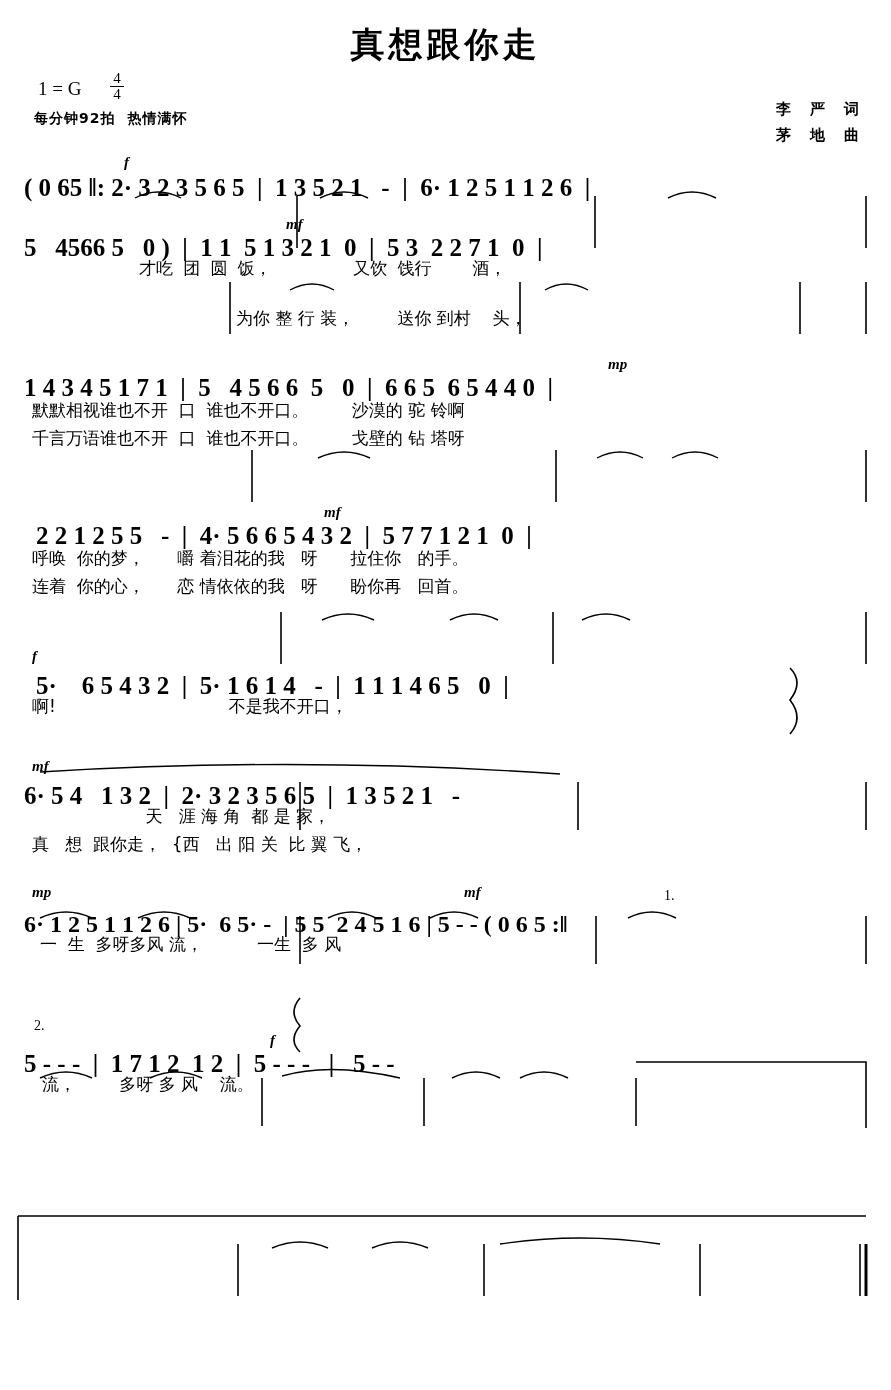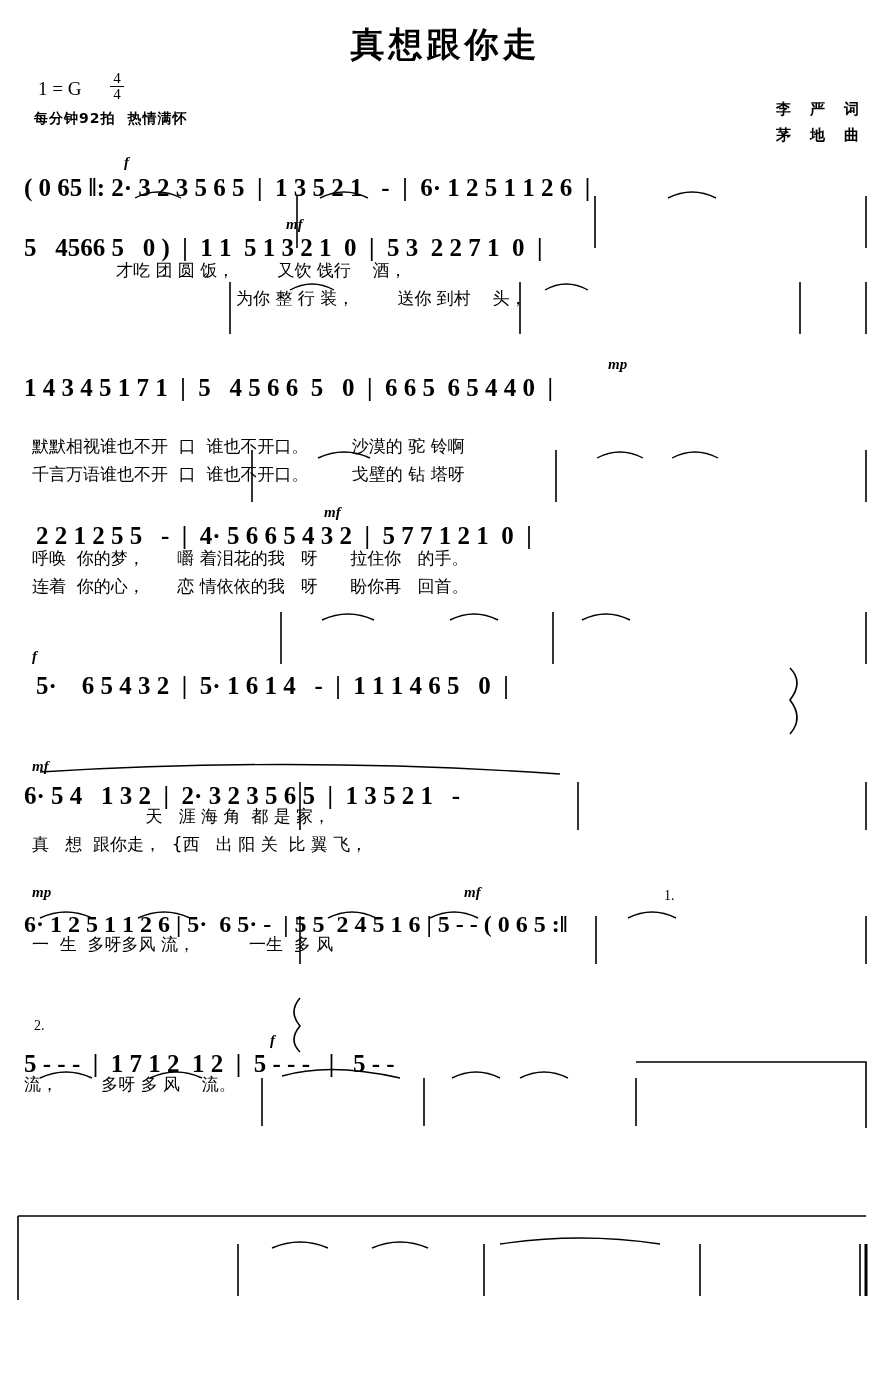--- a/index.html
+++ b/index.html
@@ -143,63 +143,64 @@
   </div>
 
   <div class="system" style="height:62px;">
     <span class="dyn" style="left:100px; top:0px;">f</span>
     <div class="notes-row" style="top:14px;">( 0 65 ‖: 2· 3 2 3 5 6 5  |  1 3 5 2 1   -  |  6· 1 2 5 1 1 2 6  |</div>
   </div>
 
   <div class="system" style="height:140px;">
     <span class="dyn" style="left:262px; top:0px;">mf</span>
     <div class="notes-row" style="top:12px;">5   4566 5   0 )  |  1 1  5 1 3 2 1  0  |  5 3  2 2 7 1  0  |</div>
-    <div class="lyric-row" style="margin-left:92px;">才吃 团 圆 饭，        又饮 饯行    酒，</div>
-    <div class="lyric-row" style="margin-left:212px;">为你 整 行 装，        送你 到村    头，</div>
+    <div class="lyric-row" style="margin-left:115px;font-family:Liberation Mono, monospace;">才吃 团 圆 饭，        又饮 饯行    酒，</div>
+    <div class="lyric-row" style="margin-left:212px;margin-top:20px;">为你 整 行 装，        送你 到村    头，</div>
   </div>
 
   <div class="system" style="height:148px;">
     <span class="dyn" style="left:584px; top:0px;">mp</span>
     <div class="notes-row" style="top:12px;">1 4 3 4 5 1 7 1  |  5   4 5 6 6  5   0  |  6 6 5  6 5 4 4 0  |</div>
-    <div class="lyric-row" style="margin-left:8px;margin-top:36px;">默默相视谁也不开  口  谁也不开口。        沙漠的 驼 铃啊</div>
+    <div class="lyric-row" style="margin-left:8px;">默默相视谁也不开  口  谁也不开口。        沙漠的 驼 铃啊</div>
     <div class="lyric-row" style="margin-left:8px;">千言万语谁也不开  口  谁也不开口。        戈壁的 钻 塔呀</div>
   </div>
 
   <div class="system" style="height:148px;">
     <span class="dyn" style="left:300px; top:0px;">mf</span>
     <div class="notes-row" style="top:12px;margin-left:12px;">2 2 1 2 5 5   -  |  4· 5 6 6 5 4 3 2  |  5 7 7 1 2 1  0  |</div>
     <div class="lyric-row" style="margin-left:8px;">呼唤  你的梦，      嚼 着泪花的我   呀      拉住你   的手。</div>
     <div class="lyric-row" style="margin-left:8px;">连着  你的心，      恋 情依依的我   呀      盼你再   回首。</div>
   </div>
 
   <div class="system" style="height:110px;">
     <span class="dyn" style="left:8px; top:-4px;">f</span>
     <div class="notes-row" style="top:14px;margin-left:12px;">5·    6 5 4 3 2  |  5· 1 6 1 4   -  |  1 1 1 4 6 5   0  |</div>
+    <div class="lyric-row" style="margin-left:8px;">啊!                                不是我不开口，</div>
   </div>
 
   <div class="system" style="height:128px;">
     <span class="dyn" style="left:8px; top:-4px;">mf</span>
     <div class="notes-row" style="top:14px;">6· 5 4   1 3 2  |  2· 3 2 3 5 6 5  |  1 3 5 2 1   -</div>
     <div class="lyric-row" style="margin-left:8px;">                     天   涯 海 角  都 是 家，</div>
     <div class="lyric-row" style="margin-left:8px;">真   想  跟你走，  {西   出 阳 关  比 翼 飞，</div>
   </div>
 
   <div class="system" style="height:132px;">
     <span class="dyn" style="left:8px; top:-6px;">mp</span>
     <span class="dyn" style="left:440px; top:-6px;">mf</span>
     <span class="abs" style="left:640px; top:-2px; font-size:14px; font-family:'Liberation Serif',serif;">1.</span>
     <div class="notes-row" style="top:14px; font-size:24px;">6· 1 2 5 1 1 2 6 | 5·  6 5· -  | 5 5  2 4 5 1 6 | 5 - - ( 0 6 5 :‖</div>
-    <div class="lyric-row" style="margin-left:8px;">一  生  多呀多风 流，          一生  多 风</div>
+    <div class="lyric-row" style="margin-left:16px;">一  生  多呀多风 流，          一生  多 风</div>
   </div>
 
   <div class="system" style="height:110px;">
     <span class="abs" style="left:10px; top:-4px; font-size:14px; font-family:'Liberation Serif',serif;">2.</span>
     <span class="dyn" style="left:246px; top:10px;">f</span>
     <div class="notes-row" style="top:22px;">5 - - -  |  1 7 1 2  1 2  |  5 - - -   |   5 - -</div>
-    <div class="lyric-row" style="margin-left:0; margin-top:8px;">流，        多呀 多 风    流。</div>
+    <div class="lyric-row" style="margin-left:18px; margin-top:8px;">流，        多呀 多 风    流。</div>
   </div>
 
   <svg class="abs" style="left:0; top:0; width:891px; height:1390px; pointer-events:none;">
 
     <line x1="297" y1="196" x2="297" y2="248" stroke="#000" stroke-width="1.6"></line>
     <line x1="595" y1="196" x2="595" y2="248" stroke="#000" stroke-width="1.6"></line>
     <line x1="866" y1="196" x2="866" y2="248" stroke="#000" stroke-width="1.6"></line>
 
     <path d="M135 198 Q158 186 181 198" fill="none" stroke="#000" stroke-width="1.4"></path>
     <path d="M320 198 Q344 186 368 198" fill="none" stroke="#000" stroke-width="1.4"></path>

